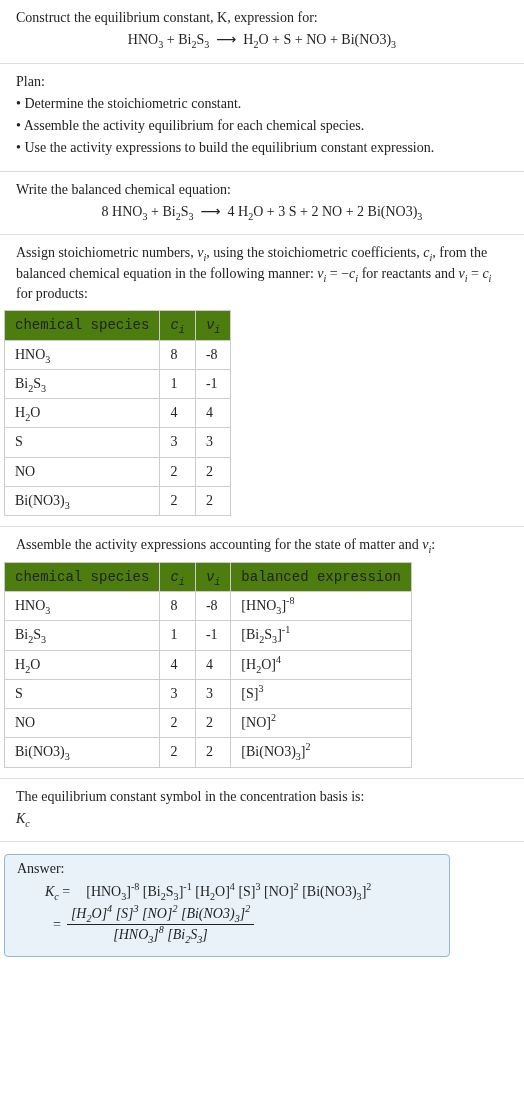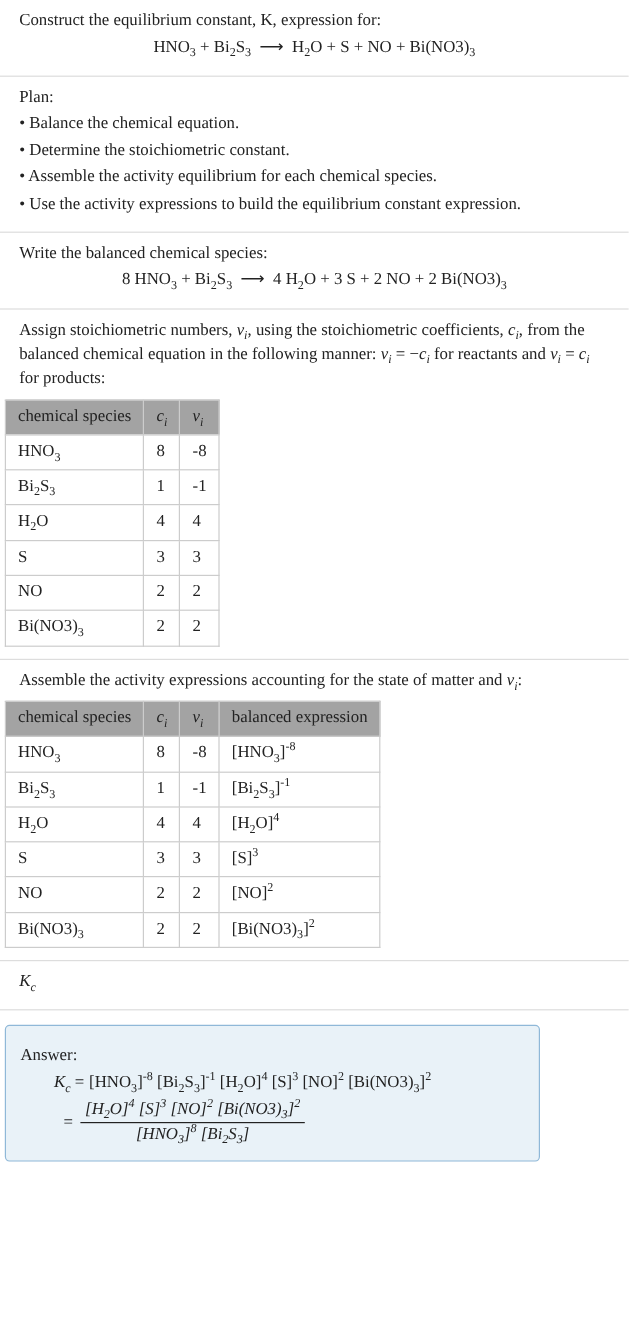--- a/index.html
+++ b/index.html
@@ -31,27 +31,28 @@
     border-collapse: collapse;
     margin-top: 6px;
   }
   table.data th, table.data td {
     border: 1px solid #ccc;
     padding: 4px 10px;
     text-align: left;
     font-weight: normal;
   }
   table.data th {
-    background: #a3a3a3;
+    background: #4d7c0f;
+    font-family: Liberation Mono, monospace;
   }
   .answer-box {
     border: 1px solid #8fb8d8;
     background: #e9f2f8;
     border-radius: 4px;
-    padding: 15px 12px 10px 12px;
+    padding: 4px 12px 10px 12px;
     margin-top: 6px;
     width: 420px;
   }
   .answer-box .label {
     margin-bottom: 2px;
   }
   .frac {
     display: inline-block;
     vertical-align: middle;
     text-align: center;
@@ -75,21 +76,21 @@
     display: inline-block;
     width: 28px;
   }
   .kc-line {
     display: flex;
     align-items: center;
     flex-wrap: wrap;
     margin-top: 2px;
   }
   .kc-line .lead {
-    margin-right: 4px;
+    margin-right: 16px;
   }
   .kc-line2 {
     display: flex;
     align-items: center;
     margin-top: 2px;
     margin-left: 36px;
   }
   .kc-line2 .eq {
     margin-right: 4px;
   }
@@ -99,28 +100,27 @@
 
 <div class="section">
   <p>Construct the equilibrium constant, K, expression for:</p>
   <p class="eqn">
     HNO<sub>3</sub> + Bi<sub>2</sub>S<sub>3</sub> &nbsp;⟶&nbsp; H<sub>2</sub>O + S + NO + Bi(NO3)<sub>3</sub>
   </p>
 </div>
 
 <div class="section">
   <p>Plan:</p>
-  <p>• Balance the chemical equation.</p>
   <p>• Determine the stoichiometric constant.</p>
   <p>• Assemble the activity equilibrium for each chemical species.</p>
   <p>• Use the activity expressions to build the equilibrium constant expression.</p>
 </div>
 
 <div class="section">
-  <p>Write the balanced chemical species:</p>
+  <p>Write the balanced chemical equation:</p>
   <p class="eqn">
     8 HNO<sub>3</sub> + Bi<sub>2</sub>S<sub>3</sub> &nbsp;⟶&nbsp; 4 H<sub>2</sub>O + 3 S + 2 NO + 2 Bi(NO3)<sub>3</sub>
   </p>
 </div>
 
 <div class="section">
   <p>
     Assign stoichiometric numbers, <i>ν<sub>i</sub></i>, using the stoichiometric coefficients, <i>c<sub>i</sub></i>, from
     the balanced chemical equation in the following manner: <i>ν<sub>i</sub></i> = −<i>c<sub>i</sub></i> for reactants
     and <i>ν<sub>i</sub></i> = <i>c<sub>i</sub></i> for products:
@@ -212,20 +212,21 @@
       <td>Bi(NO3)<sub>3</sub></td>
       <td>2</td>
       <td>2</td>
       <td>[Bi(NO3)<sub>3</sub>]<sup>2</sup></td>
     </tr>
   </tbody>
     </table>
 </div>
 
 <div class="section">
+  <p>The equilibrium constant symbol in the concentration basis is:</p>
   <p><i>K<sub>c</sub></i></p>
 </div>
 
 <div class="section no-border">
   <div class="answer-box">
     <div class="label">Answer:</div>
 
     <div class="kc-line">
       <span class="indent"></span>
       <span class="lead"><i>K<sub>c</sub></i> =</span>

